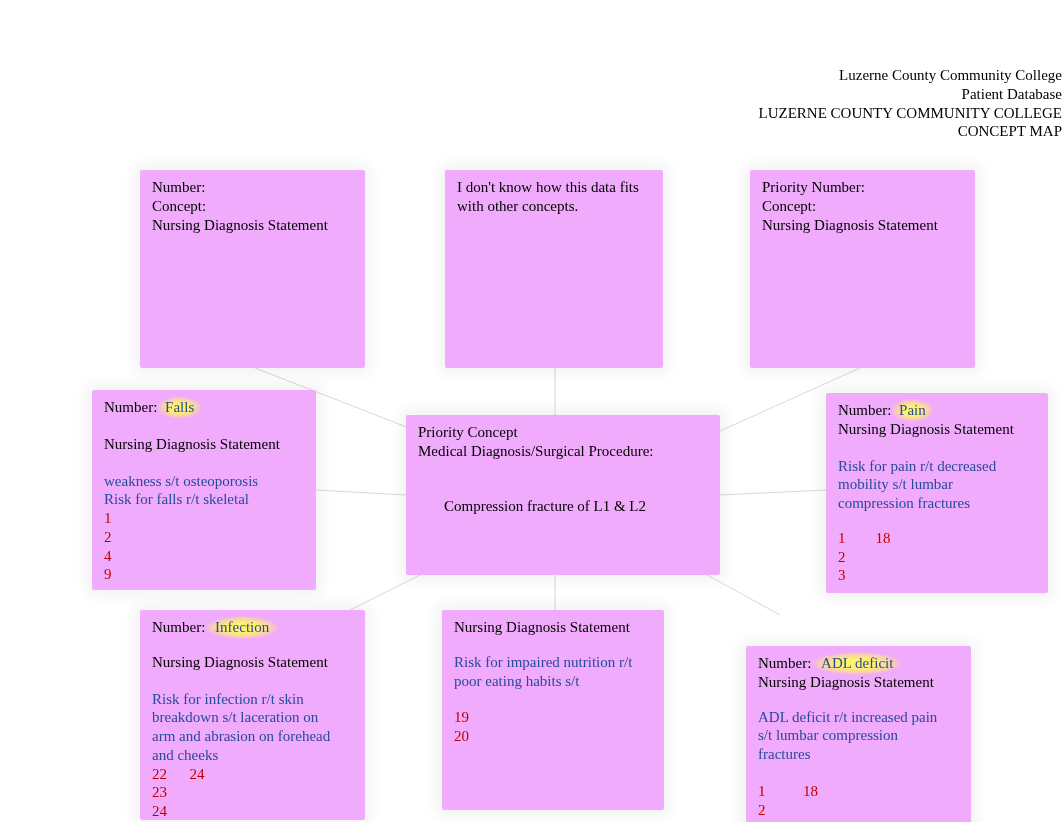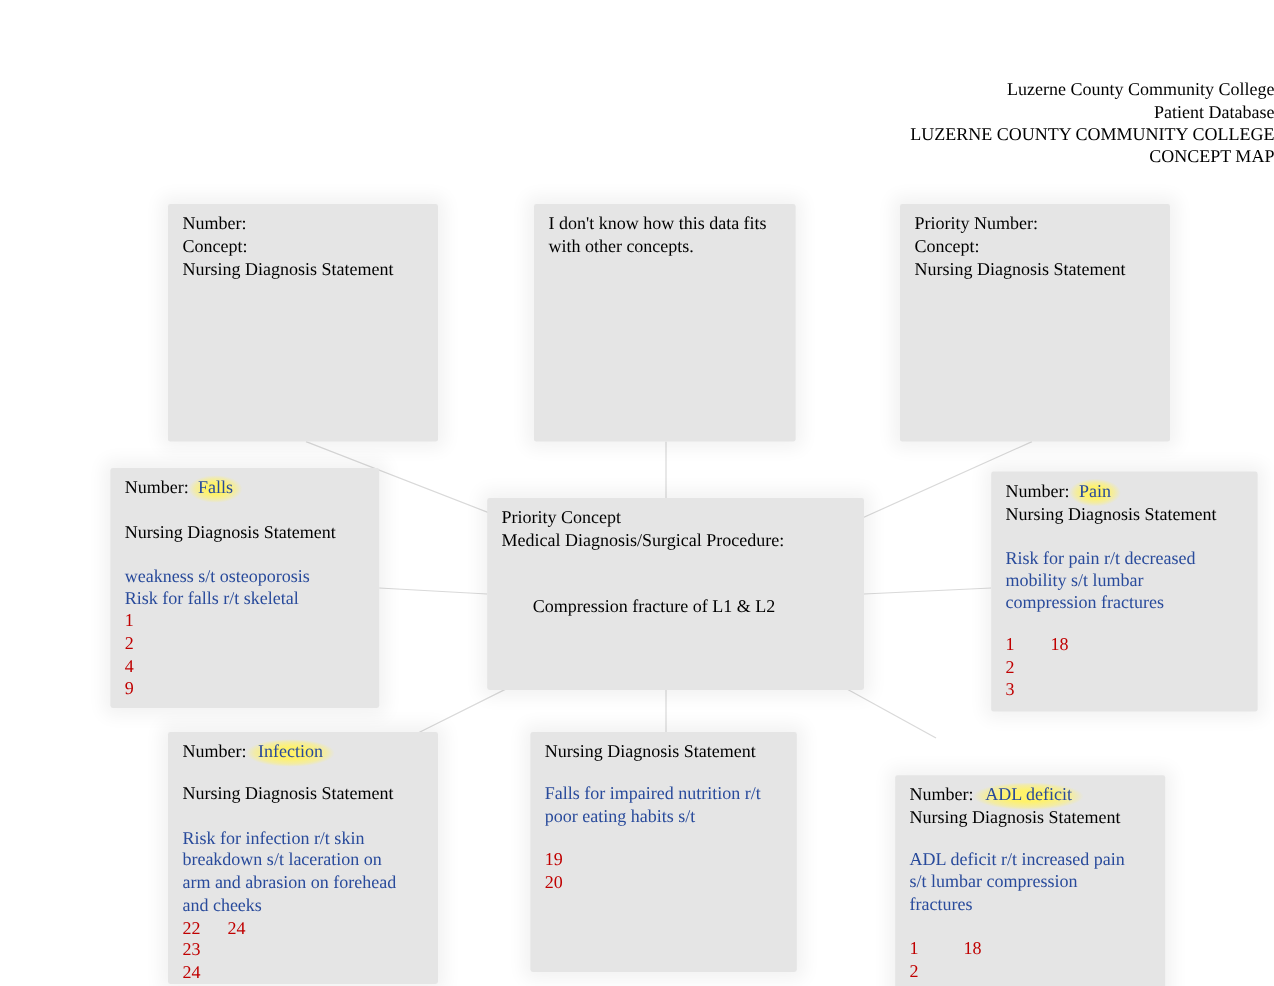--- a/index.html
+++ b/index.html
@@ -21,21 +21,21 @@
     text-align: right;
     line-height: 1.25;
   }
   .header div { display: block; }
   .header .line1 { margin-left: -15px; }
   .header .line3 { margin-left: 60px; }
   .header .line4 { margin-left: 25px; }
 
   .box {
     position: absolute;
-    background: #e5e5e5;
+    background: #f0abfc;
     border-radius: 2px;
     box-shadow: 0 0 14px 6px rgba(0,0,0,0.05);
     padding: 8px 12px;
     line-height: 1.25;
   }
 
   
   svg.connectors {
     position: absolute;
     top: 0; left: 0;
@@ -175,21 +175,21 @@
   <div class="blue">arm and abrasion on forehead</div>
   <div class="blue">and cheeks</div>
   <div class="red num-row">22      24</div>
   <div class="red">23</div>
   <div class="red">24</div>
 </div>
 
 <div id="box-malnut" class="box">
   <div>Nursing Diagnosis Statement</div>
   <div style="height:16px"></div>
-  <div class="blue">Falls for impaired nutrition r/t</div>
+  <div class="blue">Risk for impaired nutrition r/t</div>
   <div class="blue">poor eating habits s/t</div>
   <div style="height:18px"></div>
   <div class="red">19</div>
   <div class="red">20</div>
 </div>
 
 <div id="box-adl" class="box">
   <div>
     <span>Number:</span>
     <span class="hlg-wide blue">ADL deficit</span>

